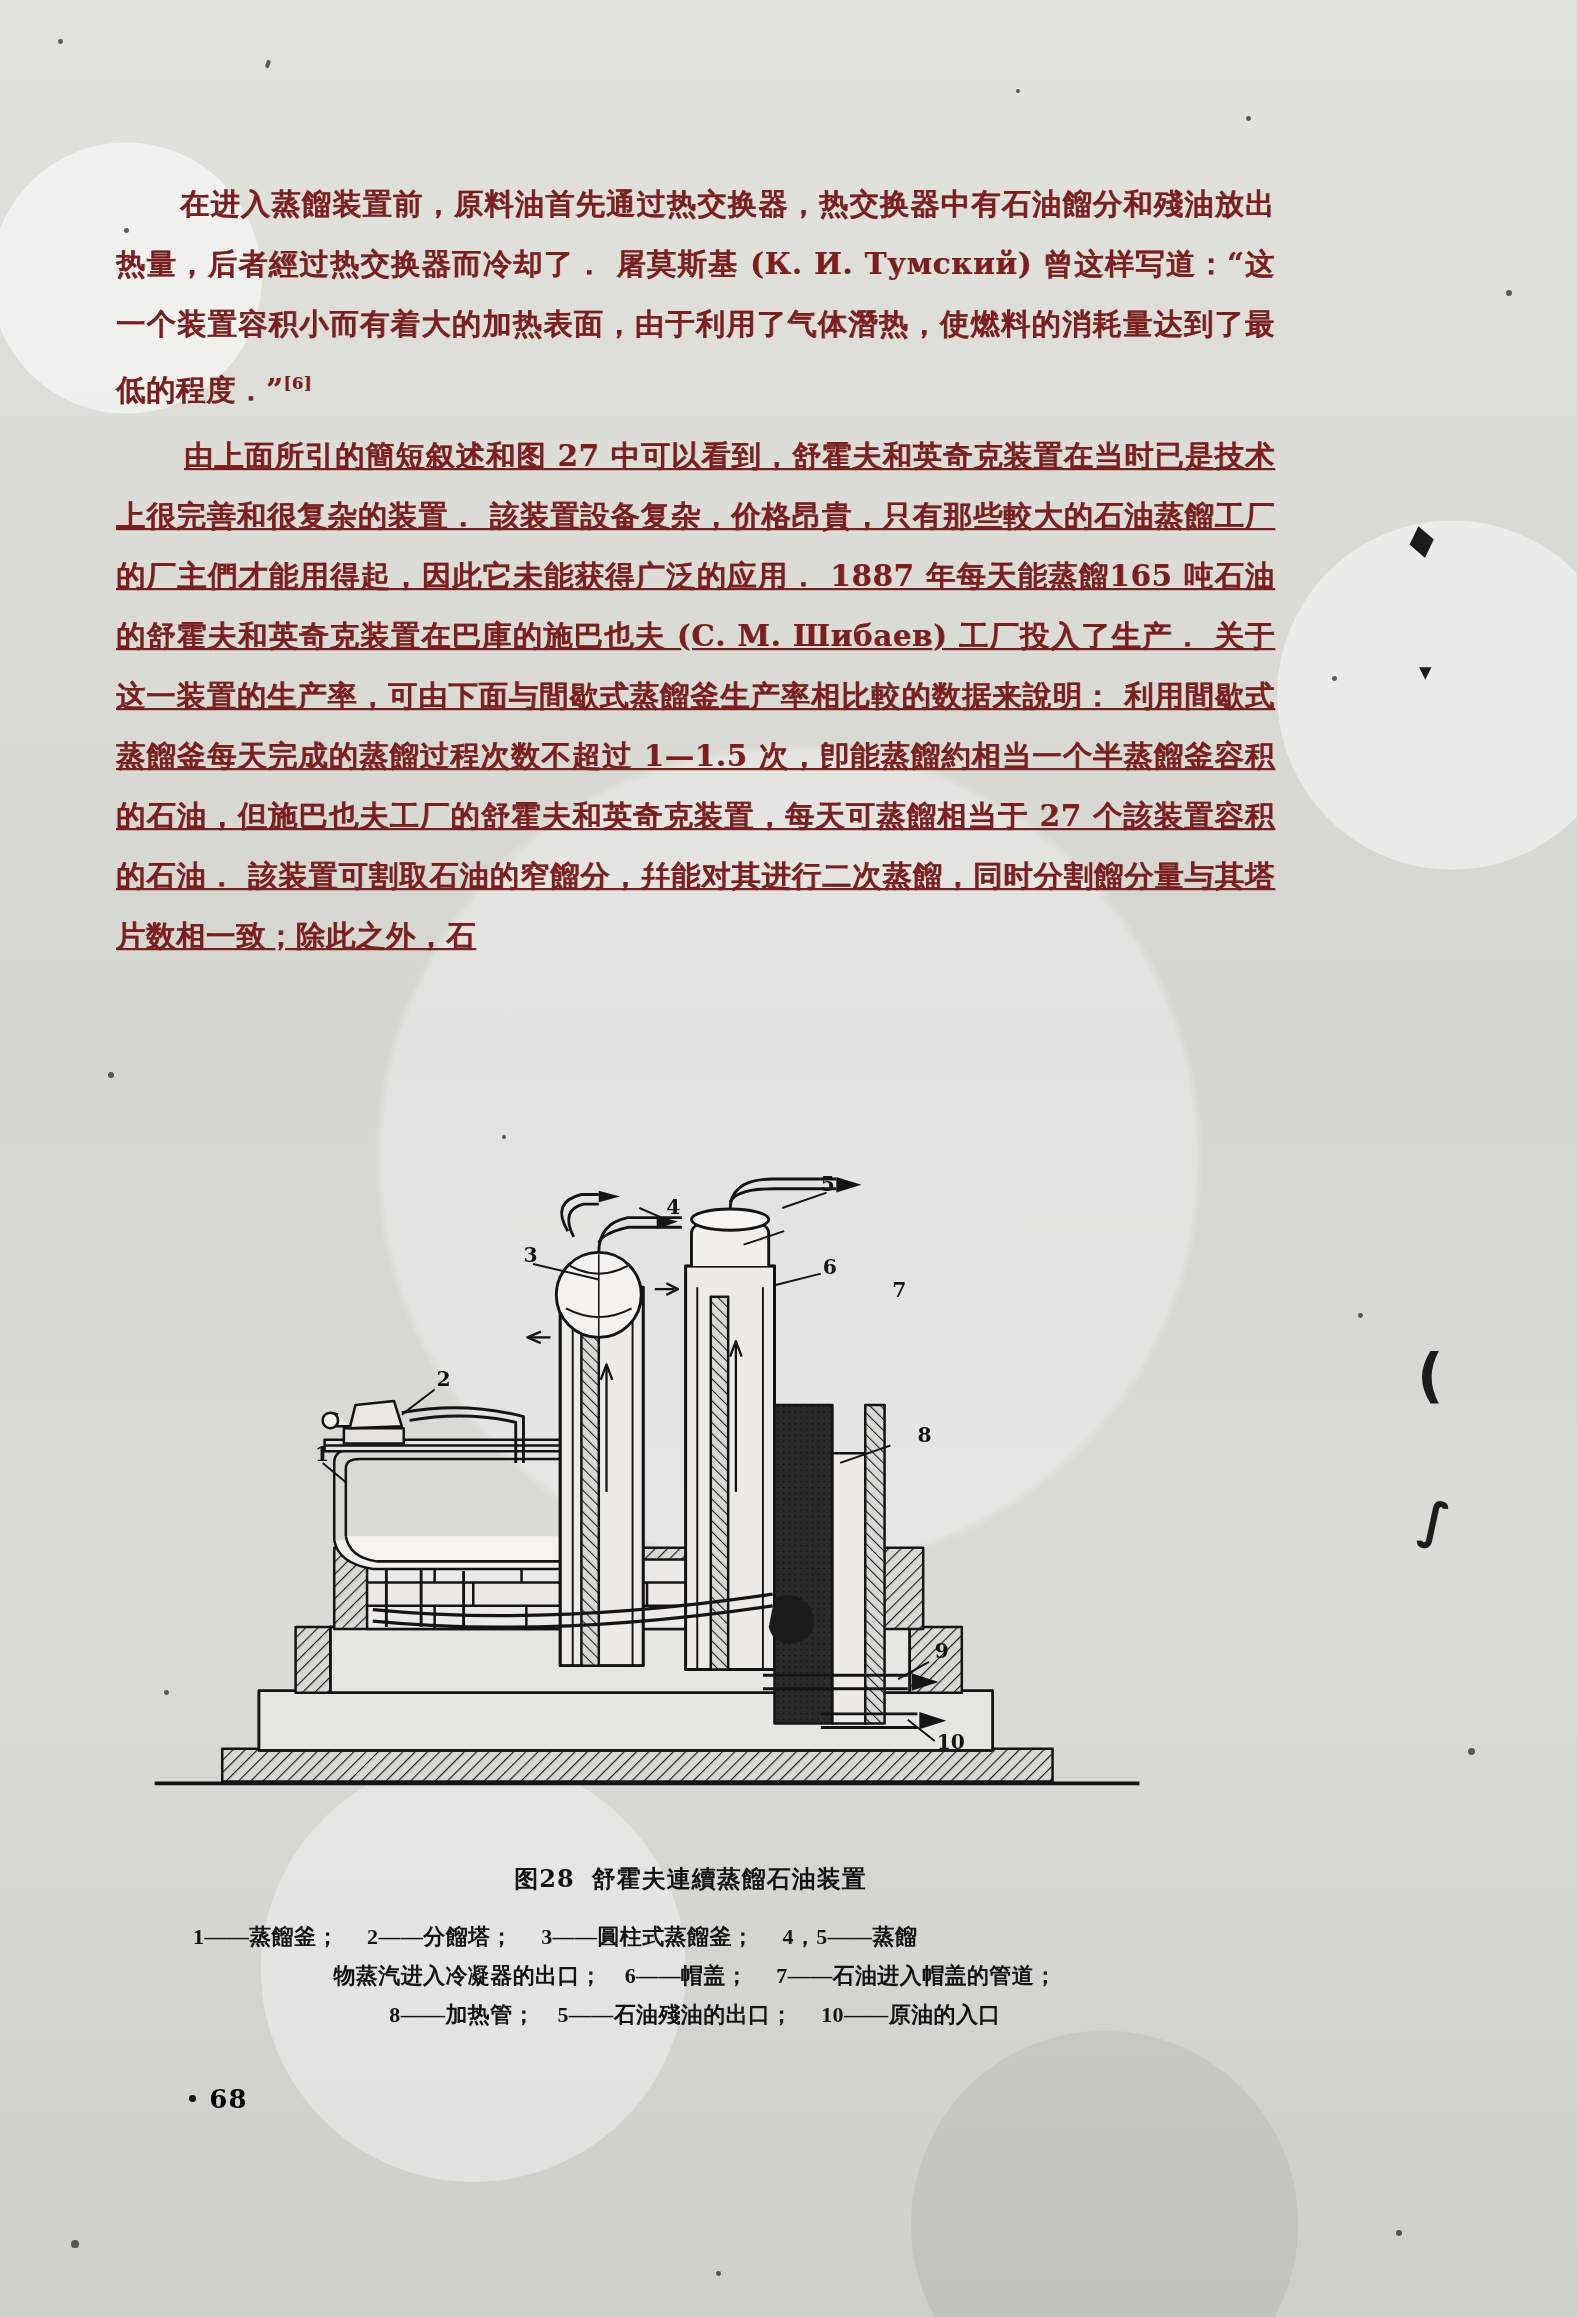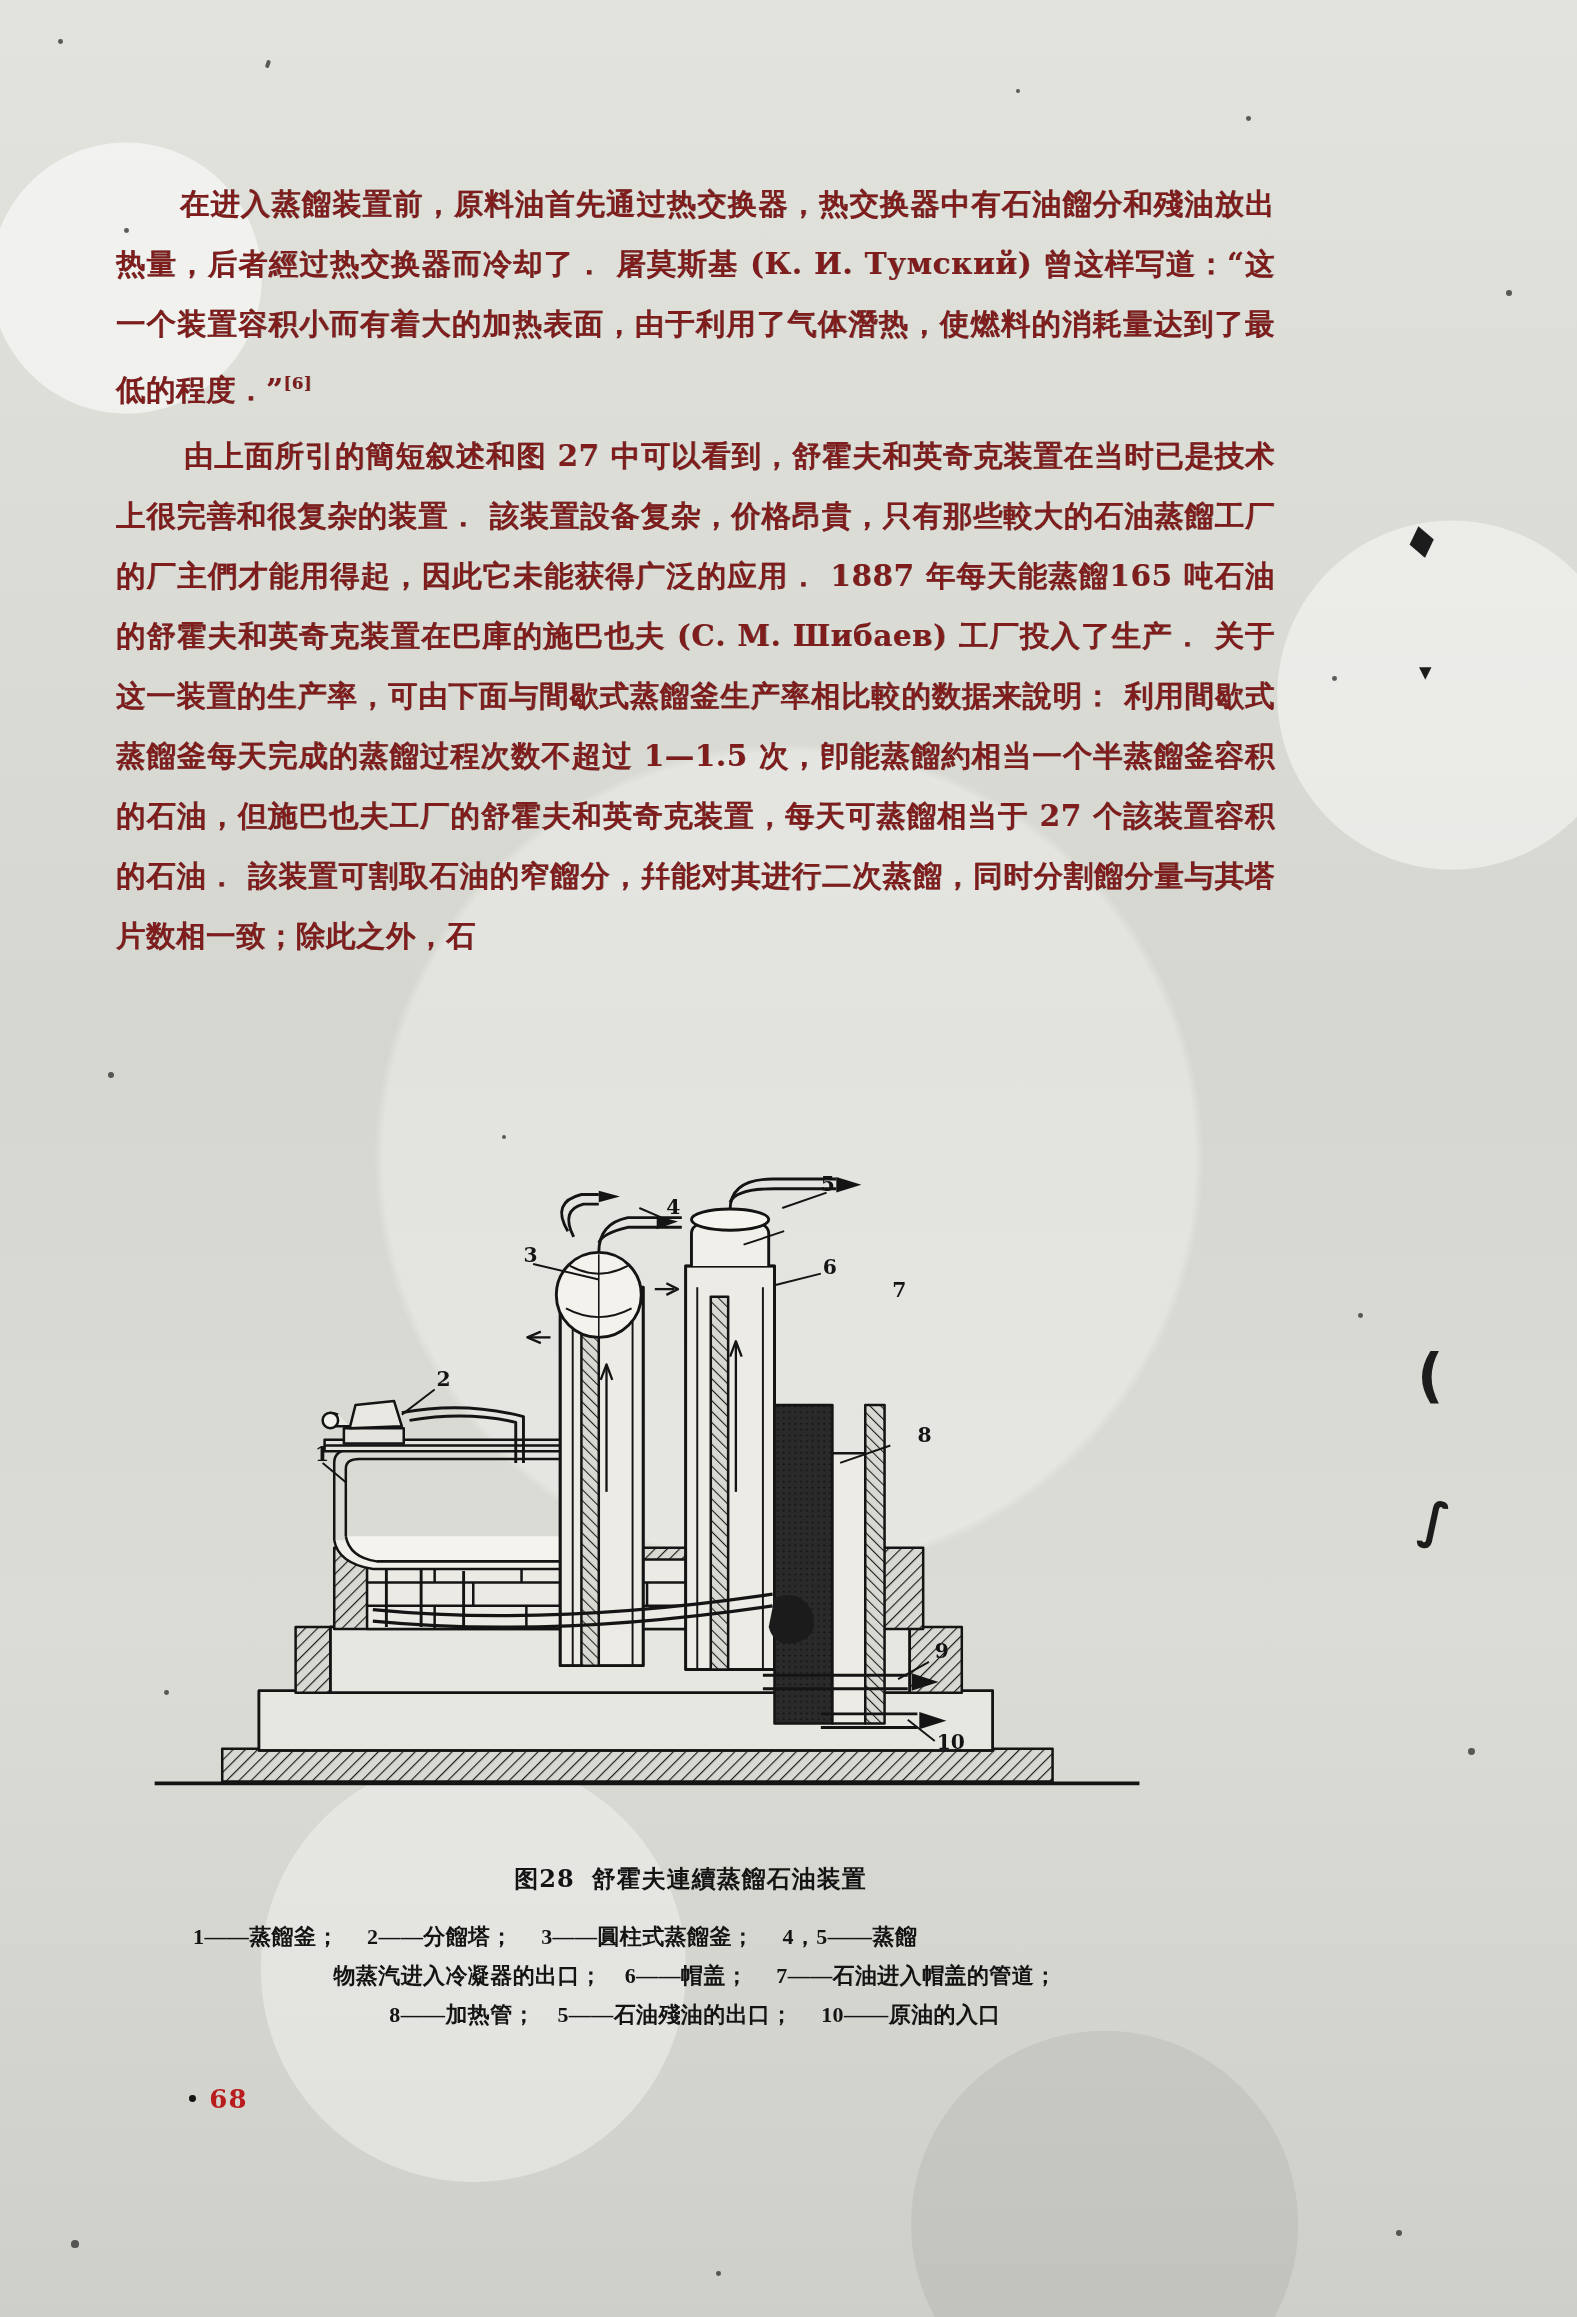--- a/index.html
+++ b/index.html
@@ -44,21 +44,21 @@
     color: #7f1d1d;
     font-size: 29.4px;
     line-height: 60px;
     letter-spacing: 0.6px;
     text-align: justify;
     text-indent: 64px;
     margin: 0 0 5.8px 0;
     font-weight: 700;
     text-shadow: 0.6px 0.4px 0 rgba(20,20,20,0.45);
   }
-  .para.second { text-indent: 68px; }
+  .para.second { text-indent: 68px; text-decoration: underline; }
   sup { font-size: 16.4px; vertical-align: super; font-weight: 700; }
 
   
   .figure {
     position: absolute;
     left: 145px;
     top: 1173px;
     width: 1091px;
     height: 686px;
   }
@@ -91,21 +91,21 @@
   }
   .legend .row { white-space: normal; }
   .legend .row.indent { text-indent: 0; text-align: center; }
 
   .folio {
     position: absolute;
     left: 189px;
     top: 2084px;
     font-size: 26px;
     font-weight: 700;
-    color: #b91c1c;
+    color: #000000;
     letter-spacing: 1px;
   }
   .folio .dot {
     display: inline-block;
     width: 6.8px; height: 6.8px;
     background: #141414;
     border-radius: 50%;
     margin-right: 13.5px;
     vertical-align: 5.8px;
   }

